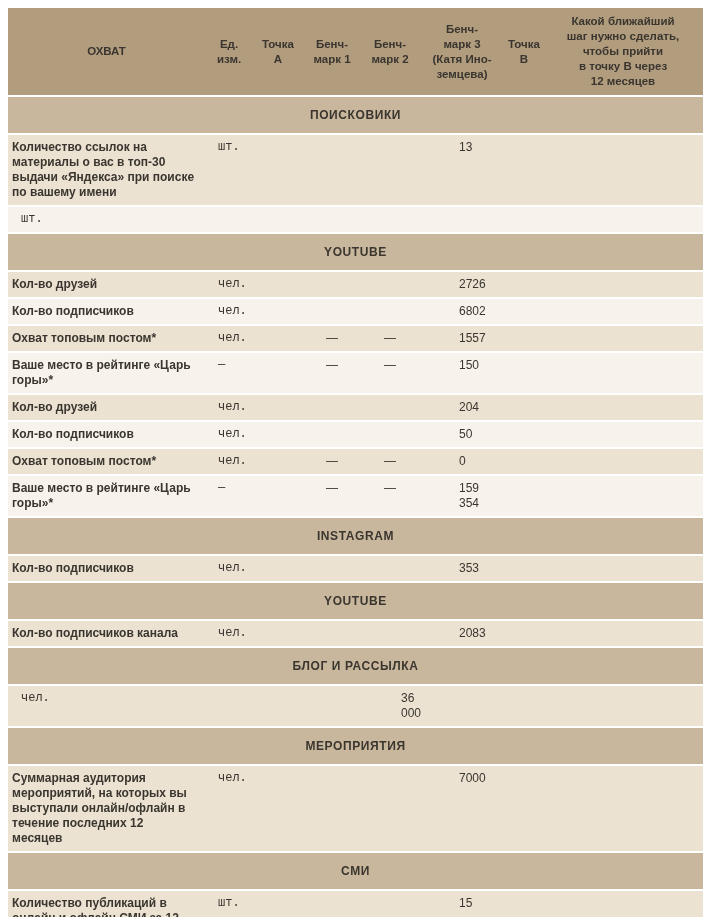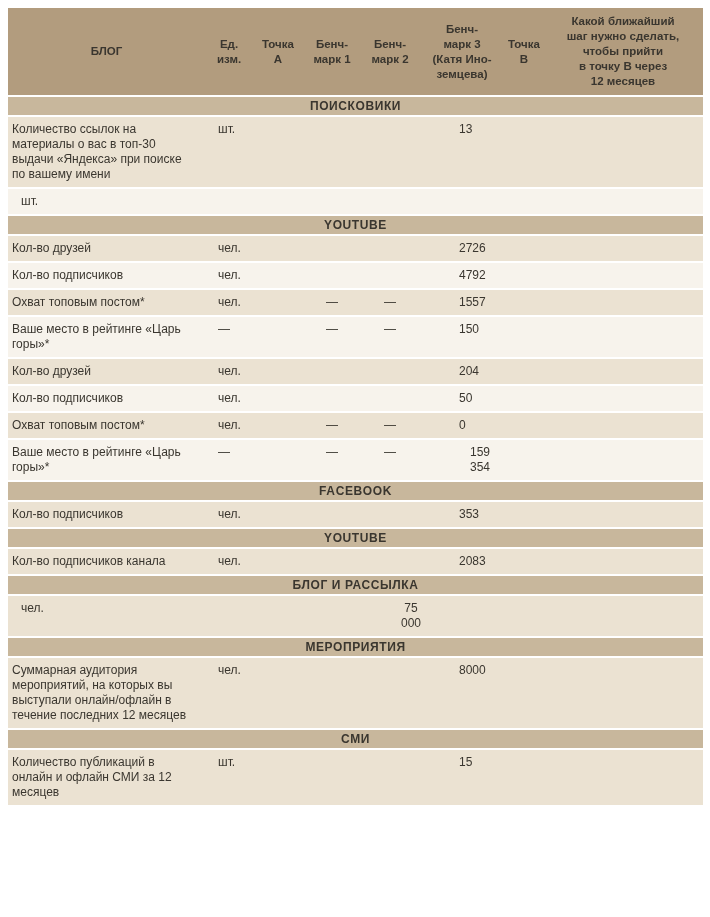--- a/index.html
+++ b/index.html
@@ -34,50 +34,50 @@
     text-align: center;
     font-weight: bold;
     font-size: 11.5px;
     line-height: 15px;
     white-space: pre-line;
     padding: 4px 2px;
   }
   .band {
     margin-top: 2px;
     background: var(--band-bg);
-    height: 18px;
+    height: 36px;
     display: flex;
     align-items: center;
     justify-content: center;
     font-weight: bold;
     font-size: 12px;
     letter-spacing: 0.6px;
   }
   .row { margin-top: 2px; min-height: 25px; }
   .row.odd  { background: var(--row-odd-bg); }
   .row.even { background: var(--row-even-bg); }
   .cell {
     display: flex;
     align-items: flex-start;
     font-size: 12px;
     line-height: 15px;
     padding: 5px 4px;
   }
-  .cell.c0 {  padding-right: 10px; }
-  .cell.c1 { padding-left: 13px; }
+  .cell.c0 {  padding-right: 10px; font-weight: bold; }
+  .cell.c1 { padding-left: 13px; font-family: Liberation Mono, monospace; }
   .cell.c3, .cell.c4 { justify-content: center; }
-  .cell.c5 { padding-left: 40px; text-align: center; }
+  .cell.c5 { padding-left: 40px; }
 </style>
 </head>
 <body>
 
 <div class="page">
   <div>
     <div class="grid header-row">
-        <div class="hcell c0">БЛОГ</div>
+        <div class="hcell c0">ОХВАТ</div>
         <div class="hcell c1">Ед.
 изм.</div>
         <div class="hcell c2">Точка
 А</div>
         <div class="hcell c3">Бенч-
 марк 1</div>
         <div class="hcell c4">Бенч-
 марк 2</div>
         <div class="hcell c5">Бенч-
 марк 3
@@ -121,21 +121,21 @@
           <div class="cell c5">2726</div>
           <div class="cell c6"></div>
           <div class="cell c7"></div>
         </div>
         <div class="grid row even">
           <div class="cell c0">Кол-во подписчиков</div>
           <div class="cell c1">чел.</div>
           <div class="cell c2"></div>
           <div class="cell c3"></div>
           <div class="cell c4"></div>
-          <div class="cell c5">4792</div>
+          <div class="cell c5">6802</div>
           <div class="cell c6"></div>
           <div class="cell c7"></div>
         </div>
         <div class="grid row odd">
           <div class="cell c0">Охват топовым постом*</div>
           <div class="cell c1">чел.</div>
           <div class="cell c2"></div>
           <div class="cell c3">—</div>
           <div class="cell c4">—</div>
           <div class="cell c5">1557</div>
@@ -185,21 +185,21 @@
         <div class="grid row even">
           <div class="cell c0">Ваше место в рейтинге «Царь горы»*</div>
           <div class="cell c1">—</div>
           <div class="cell c2"></div>
           <div class="cell c3">—</div>
           <div class="cell c4">—</div>
           <div class="cell c5">159 354</div>
           <div class="cell c6"></div>
           <div class="cell c7"></div>
         </div>
-        <div class="band">FACEBOOK</div>
+        <div class="band">INSTAGRAM</div>
         <div class="grid row odd">
           <div class="cell c0">Кол-во подписчиков</div>
           <div class="cell c1">чел.</div>
           <div class="cell c2"></div>
           <div class="cell c3"></div>
           <div class="cell c4"></div>
           <div class="cell c5">353</div>
           <div class="cell c6"></div>
           <div class="cell c7"></div>
         </div>
@@ -213,32 +213,32 @@
           <div class="cell c5">2083</div>
           <div class="cell c6"></div>
           <div class="cell c7"></div>
         </div>
         <div class="band">БЛОГ И РАССЫЛКА</div>
         <div class="grid row odd">
           <div class="cell c1">чел.</div>
           <div class="cell c2"></div>
           <div class="cell c3"></div>
           <div class="cell c4"></div>
-          <div class="cell c5">75 000</div>
+          <div class="cell c5">36 000</div>
           <div class="cell c6"></div>
           <div class="cell c7"></div>
         </div>
         <div class="band">МЕРОПРИЯТИЯ</div>
         <div class="grid row odd">
           <div class="cell c0">Суммарная аудитория мероприятий, на которых вы выступали онлайн/офлайн в течение последних 12 месяцев</div>
           <div class="cell c1">чел.</div>
           <div class="cell c2"></div>
           <div class="cell c3"></div>
           <div class="cell c4"></div>
-          <div class="cell c5">8000</div>
+          <div class="cell c5">7000</div>
           <div class="cell c6"></div>
           <div class="cell c7"></div>
         </div>
         <div class="band">СМИ</div>
         <div class="grid row odd">
           <div class="cell c0">Количество публикаций в онлайн и офлайн СМИ за 12 месяцев</div>
           <div class="cell c1">шт.</div>
           <div class="cell c2"></div>
           <div class="cell c3"></div>
           <div class="cell c4"></div>

